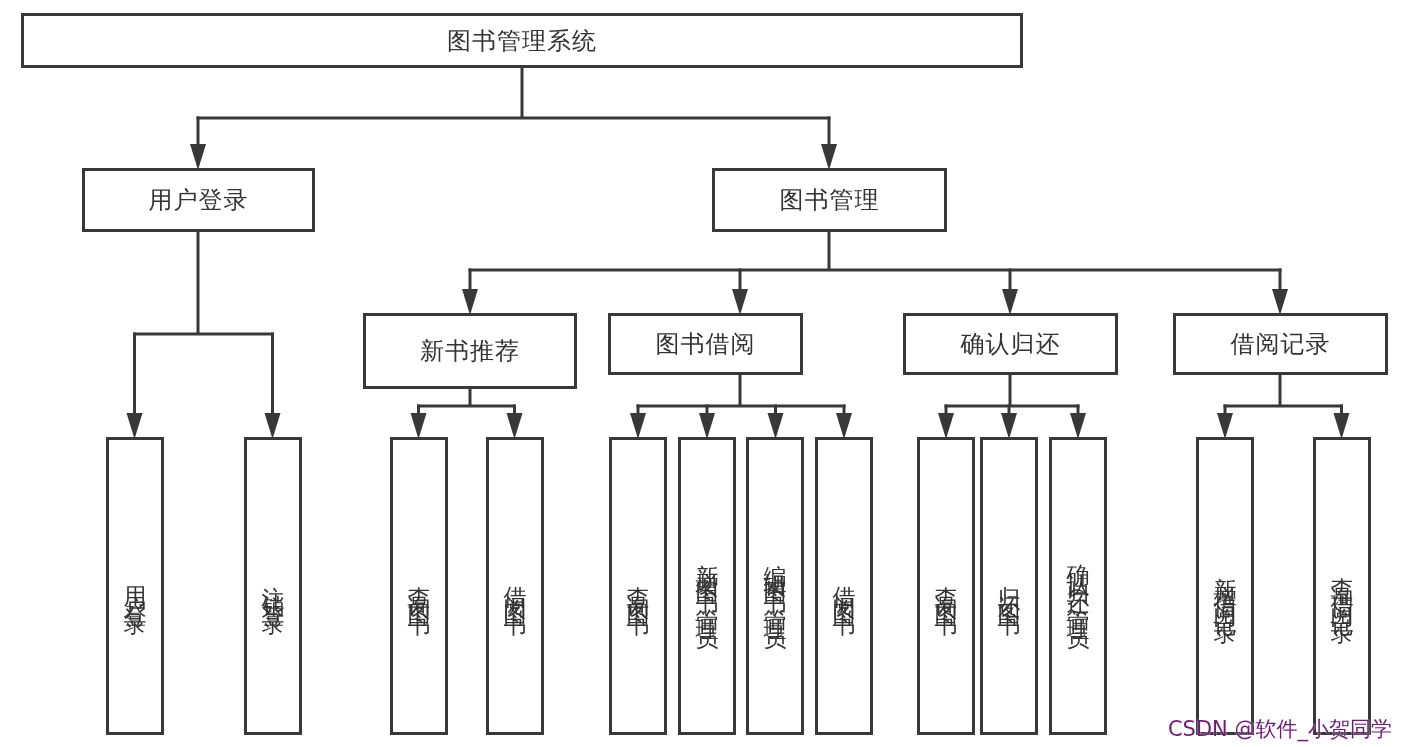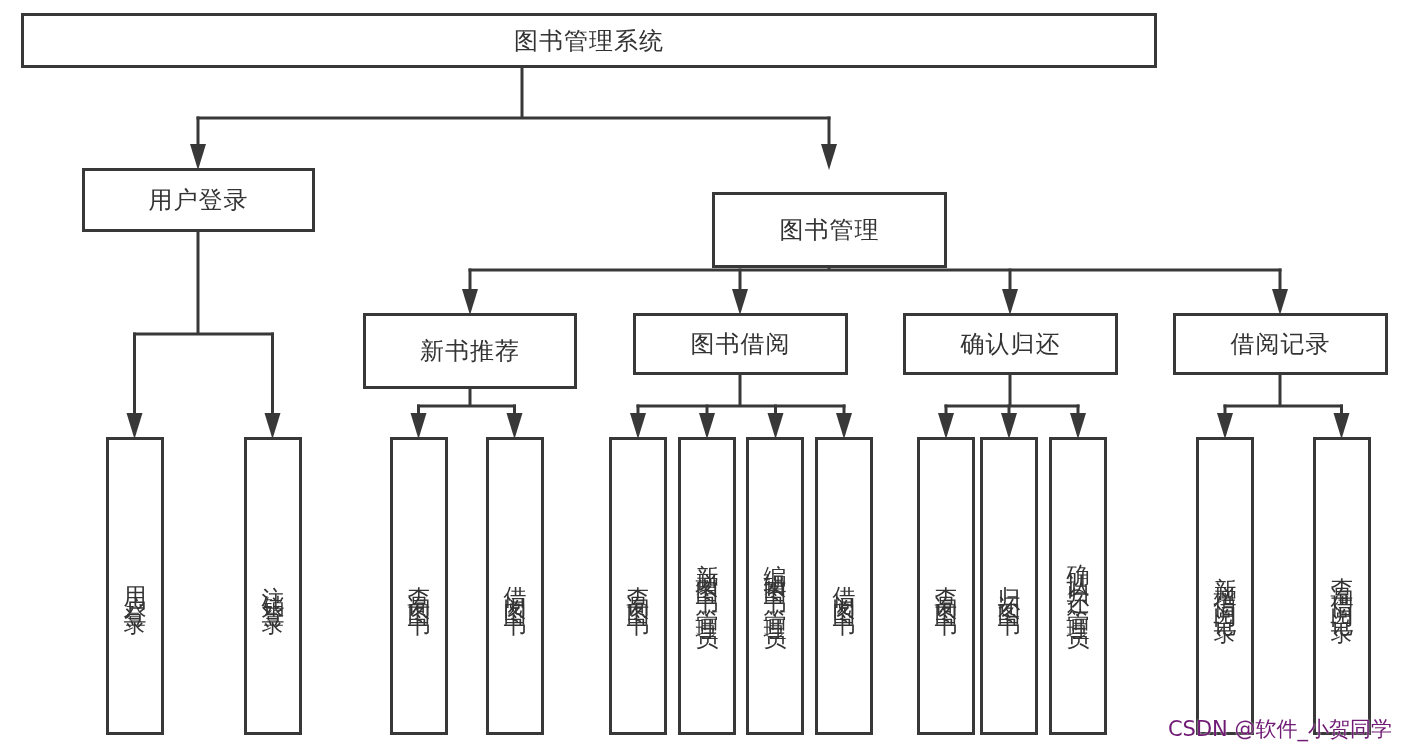--- a/index.html
+++ b/index.html
@@ -124,35 +124,35 @@
       <polygon points="775.5,439 767.5,413 783.5,413"></polygon>
       <polygon points="844,439 836,413 852,413"></polygon>
       <polygon points="946,439 938,413 954,413"></polygon>
       <polygon points="1009,439 1001,413 1017,413"></polygon>
       <polygon points="1078,439 1070,413 1086,413"></polygon>
       <polygon points="1225,439 1217,413 1233,413"></polygon>
       <polygon points="1341.5,439 1333.5,413 1349.5,413"></polygon>
     </g>
   </svg>
 
-  <div class="node" style="left:21px; top:13px; width:1136px; height:55px;">
+  <div class="node" style="left:21px; top:13px; width:1002px; height:55px;">
     <span class="h-label">图书管理系统</span>
   </div>
 
   <div class="node" style="left:82px; top:168px; width:233px; height:64px;">
     <span class="h-label">用户登录</span>
   </div>
-  <div class="node" style="left:712px; top:168px; width:235px; height:76px;margin-top:24px;">
+  <div class="node" style="left:712px; top:168px; width:235px; height:64px;">
     <span class="h-label">图书管理</span>
   </div>
 
   <div class="node" style="left:363px; top:313px; width:214px; height:76px;">
     <span class="h-label">新书推荐</span>
   </div>
-  <div class="node" style="left:633px; top:313px; width:215px; height:62px;">
+  <div class="node" style="left:608px; top:313px; width:195px; height:62px;">
     <span class="h-label">图书借阅</span>
   </div>
   <div class="node" style="left:903px; top:313px; width:215px; height:62px;">
     <span class="h-label">确认归还</span>
   </div>
   <div class="node" style="left:1173px; top:313px; width:215px; height:62px;">
     <span class="h-label">借阅记录</span>
   </div>
 
   <div class="node leaf" style="left:106px;">

